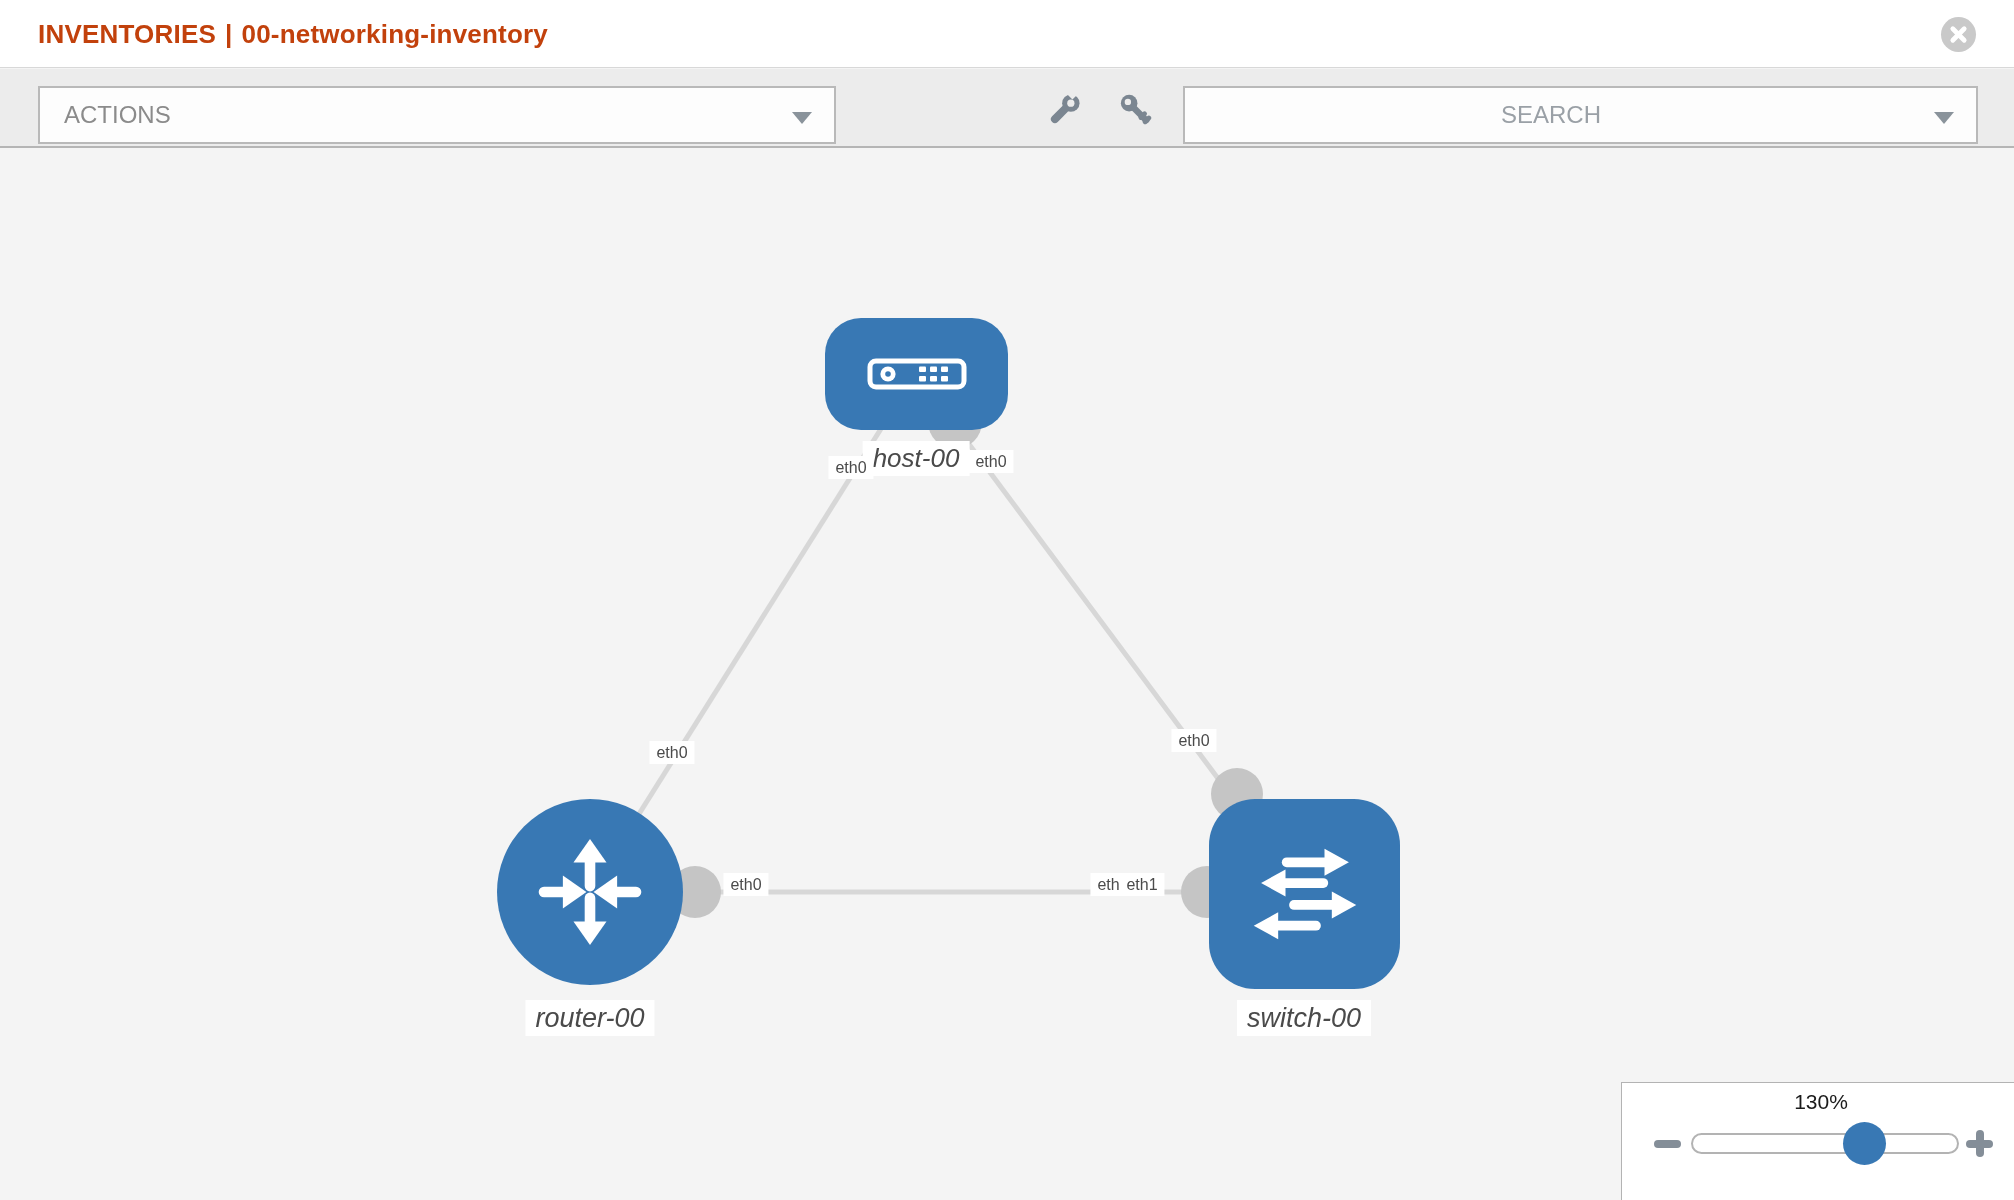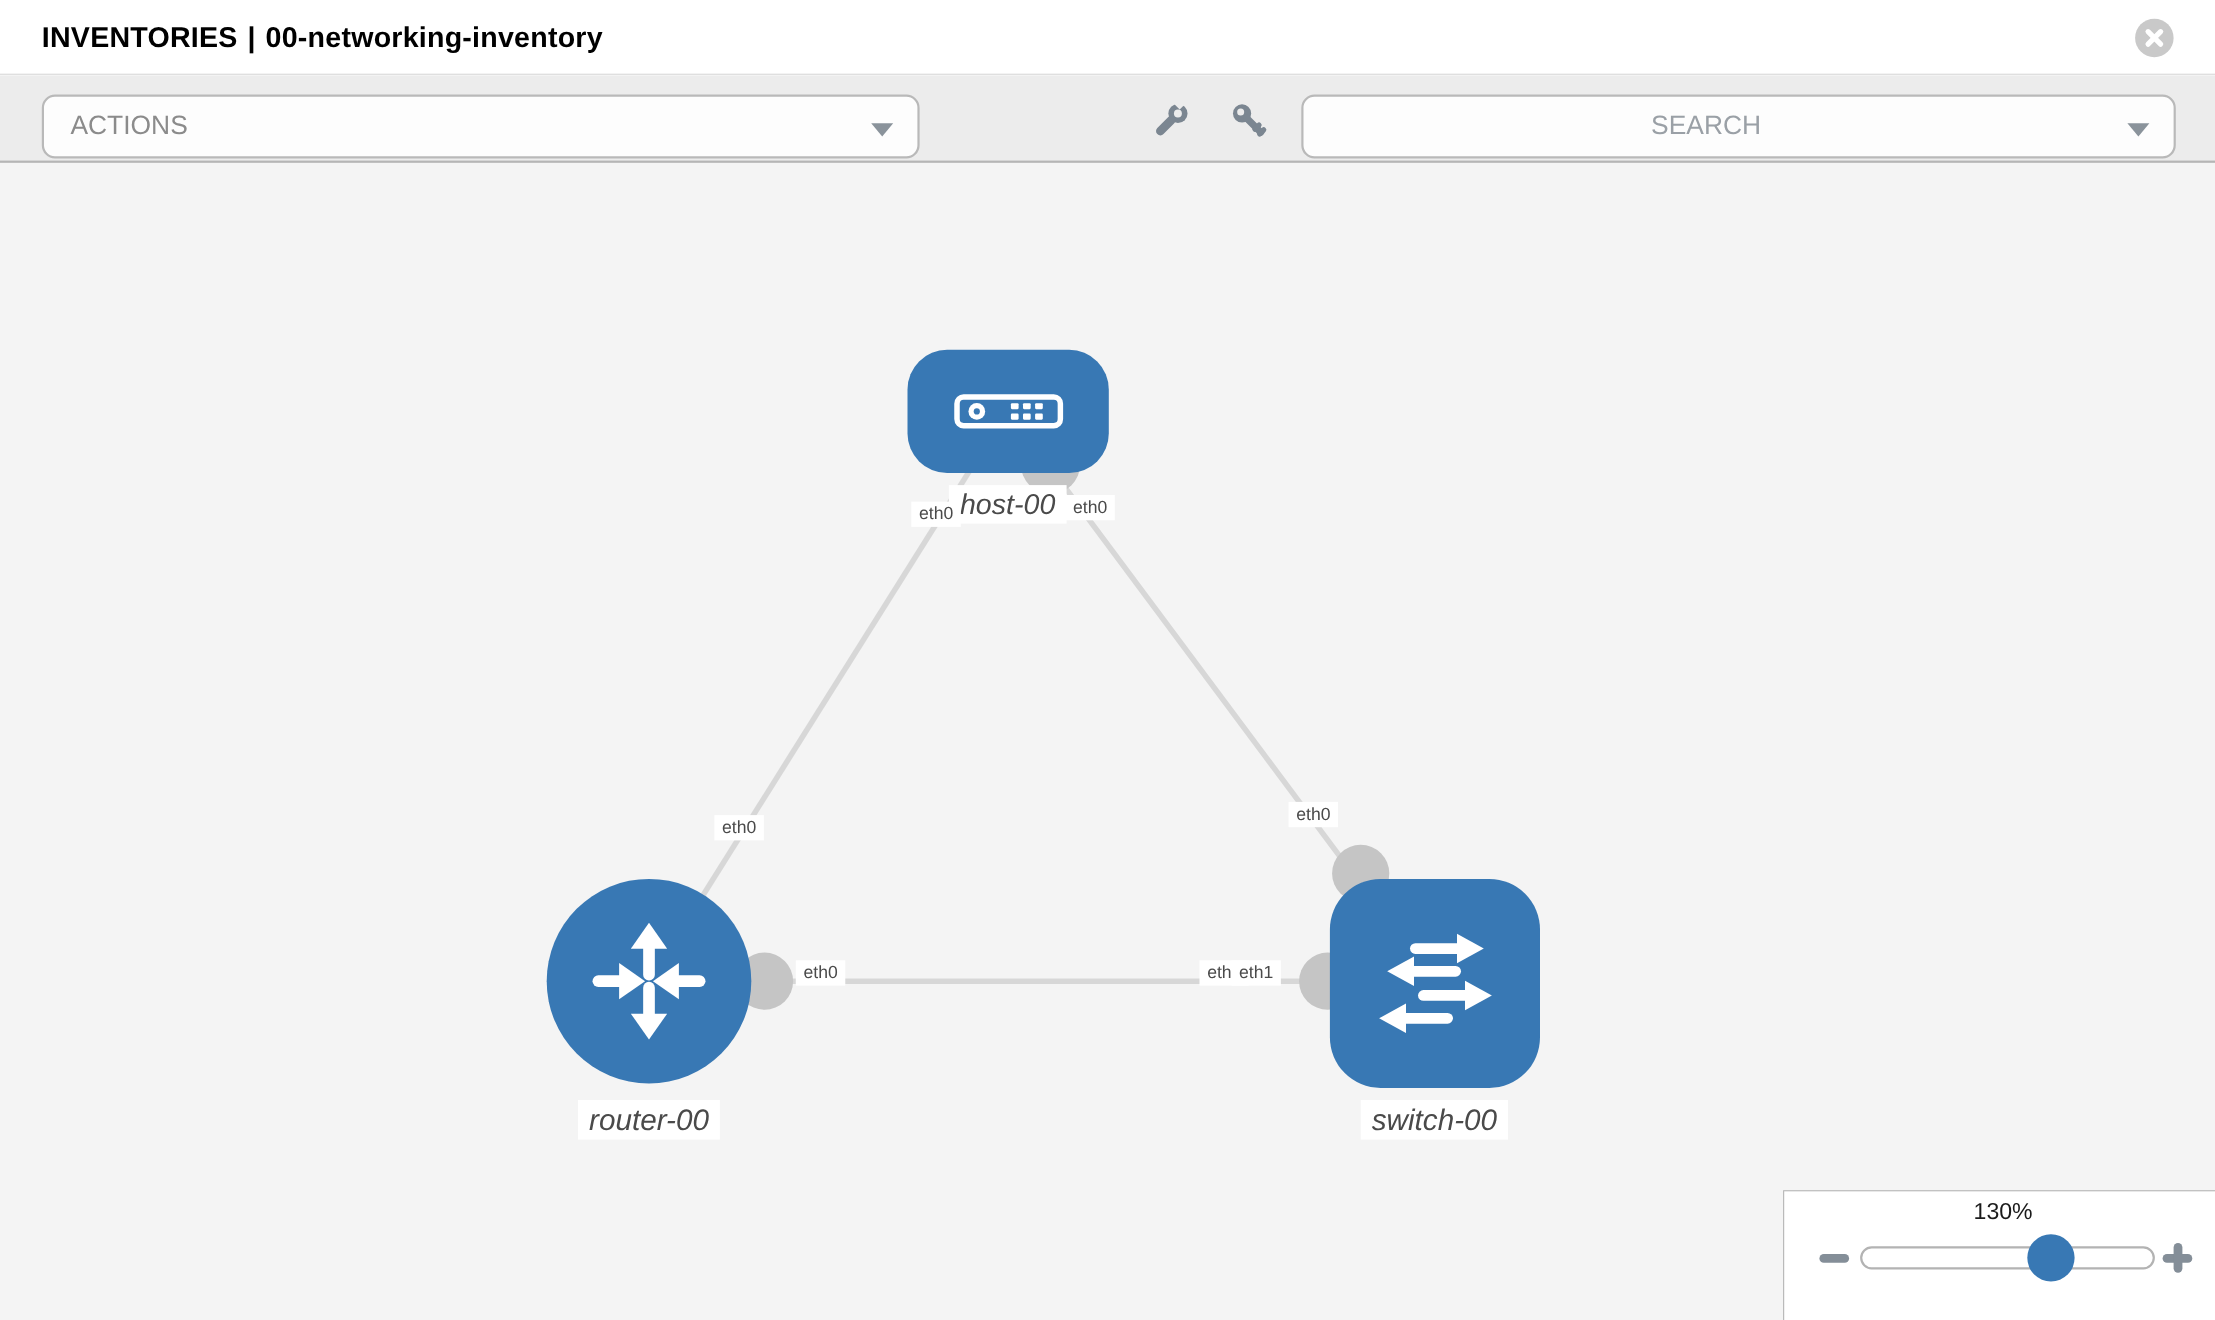--- a/index.html
+++ b/index.html
@@ -7,35 +7,35 @@
     position:relative;width:2014px;height:1200px;overflow:hidden;
     font-family:"Liberation Sans",sans-serif;background:#f4f4f4;
   }
   
   .header{
     position:absolute;left:0;top:0;width:100%;height:68px;background:#ffffff;
     border-bottom:1px solid #d8d8d8;box-sizing:border-box;
   }
   .title{
     position:absolute;left:38px;top:0;height:68px;display:flex;align-items:center;
-    font-size:26px;font-weight:bold;color:#000000;letter-spacing:.2px;white-space:pre;
+    font-size:26px;font-weight:bold;color:#c2410c;letter-spacing:.2px;white-space:pre;
   }
   .title span{margin-right:9px;}
   .close-btn{
     position:absolute;right:38px;top:17px;width:35px;height:35px;border-radius:50%;
     background:#c9c9c9;display:flex;align-items:center;justify-content:center;cursor:pointer;
   }
   
   .toolbar{
     position:absolute;left:0;top:69px;width:100%;height:79px;background:#ececec;
     border-bottom:2px solid #b5b5b5;box-sizing:border-box;
   }
   .combo{
     position:absolute;top:17px;height:58px;background:#fdfdfd;border:2px solid #b9b9b9;
-    border-radius:12px;box-sizing:border-box;display:flex;align-items:center;
+    border-radius:0;box-sizing:border-box;display:flex;align-items:center;
     padding:0 24px;font-size:24px;color:#8b8b8b;
   }
   .combo .caret{
     position:absolute;right:22px;top:24px;width:0;height:0;
     border-left:10px solid transparent;border-right:10px solid transparent;
     border-top:12px solid #8a939b;
   }
   #actions-combo{left:38px;width:798px;}
   #search-combo{left:1183px;width:795px;}
   #search-combo input{

